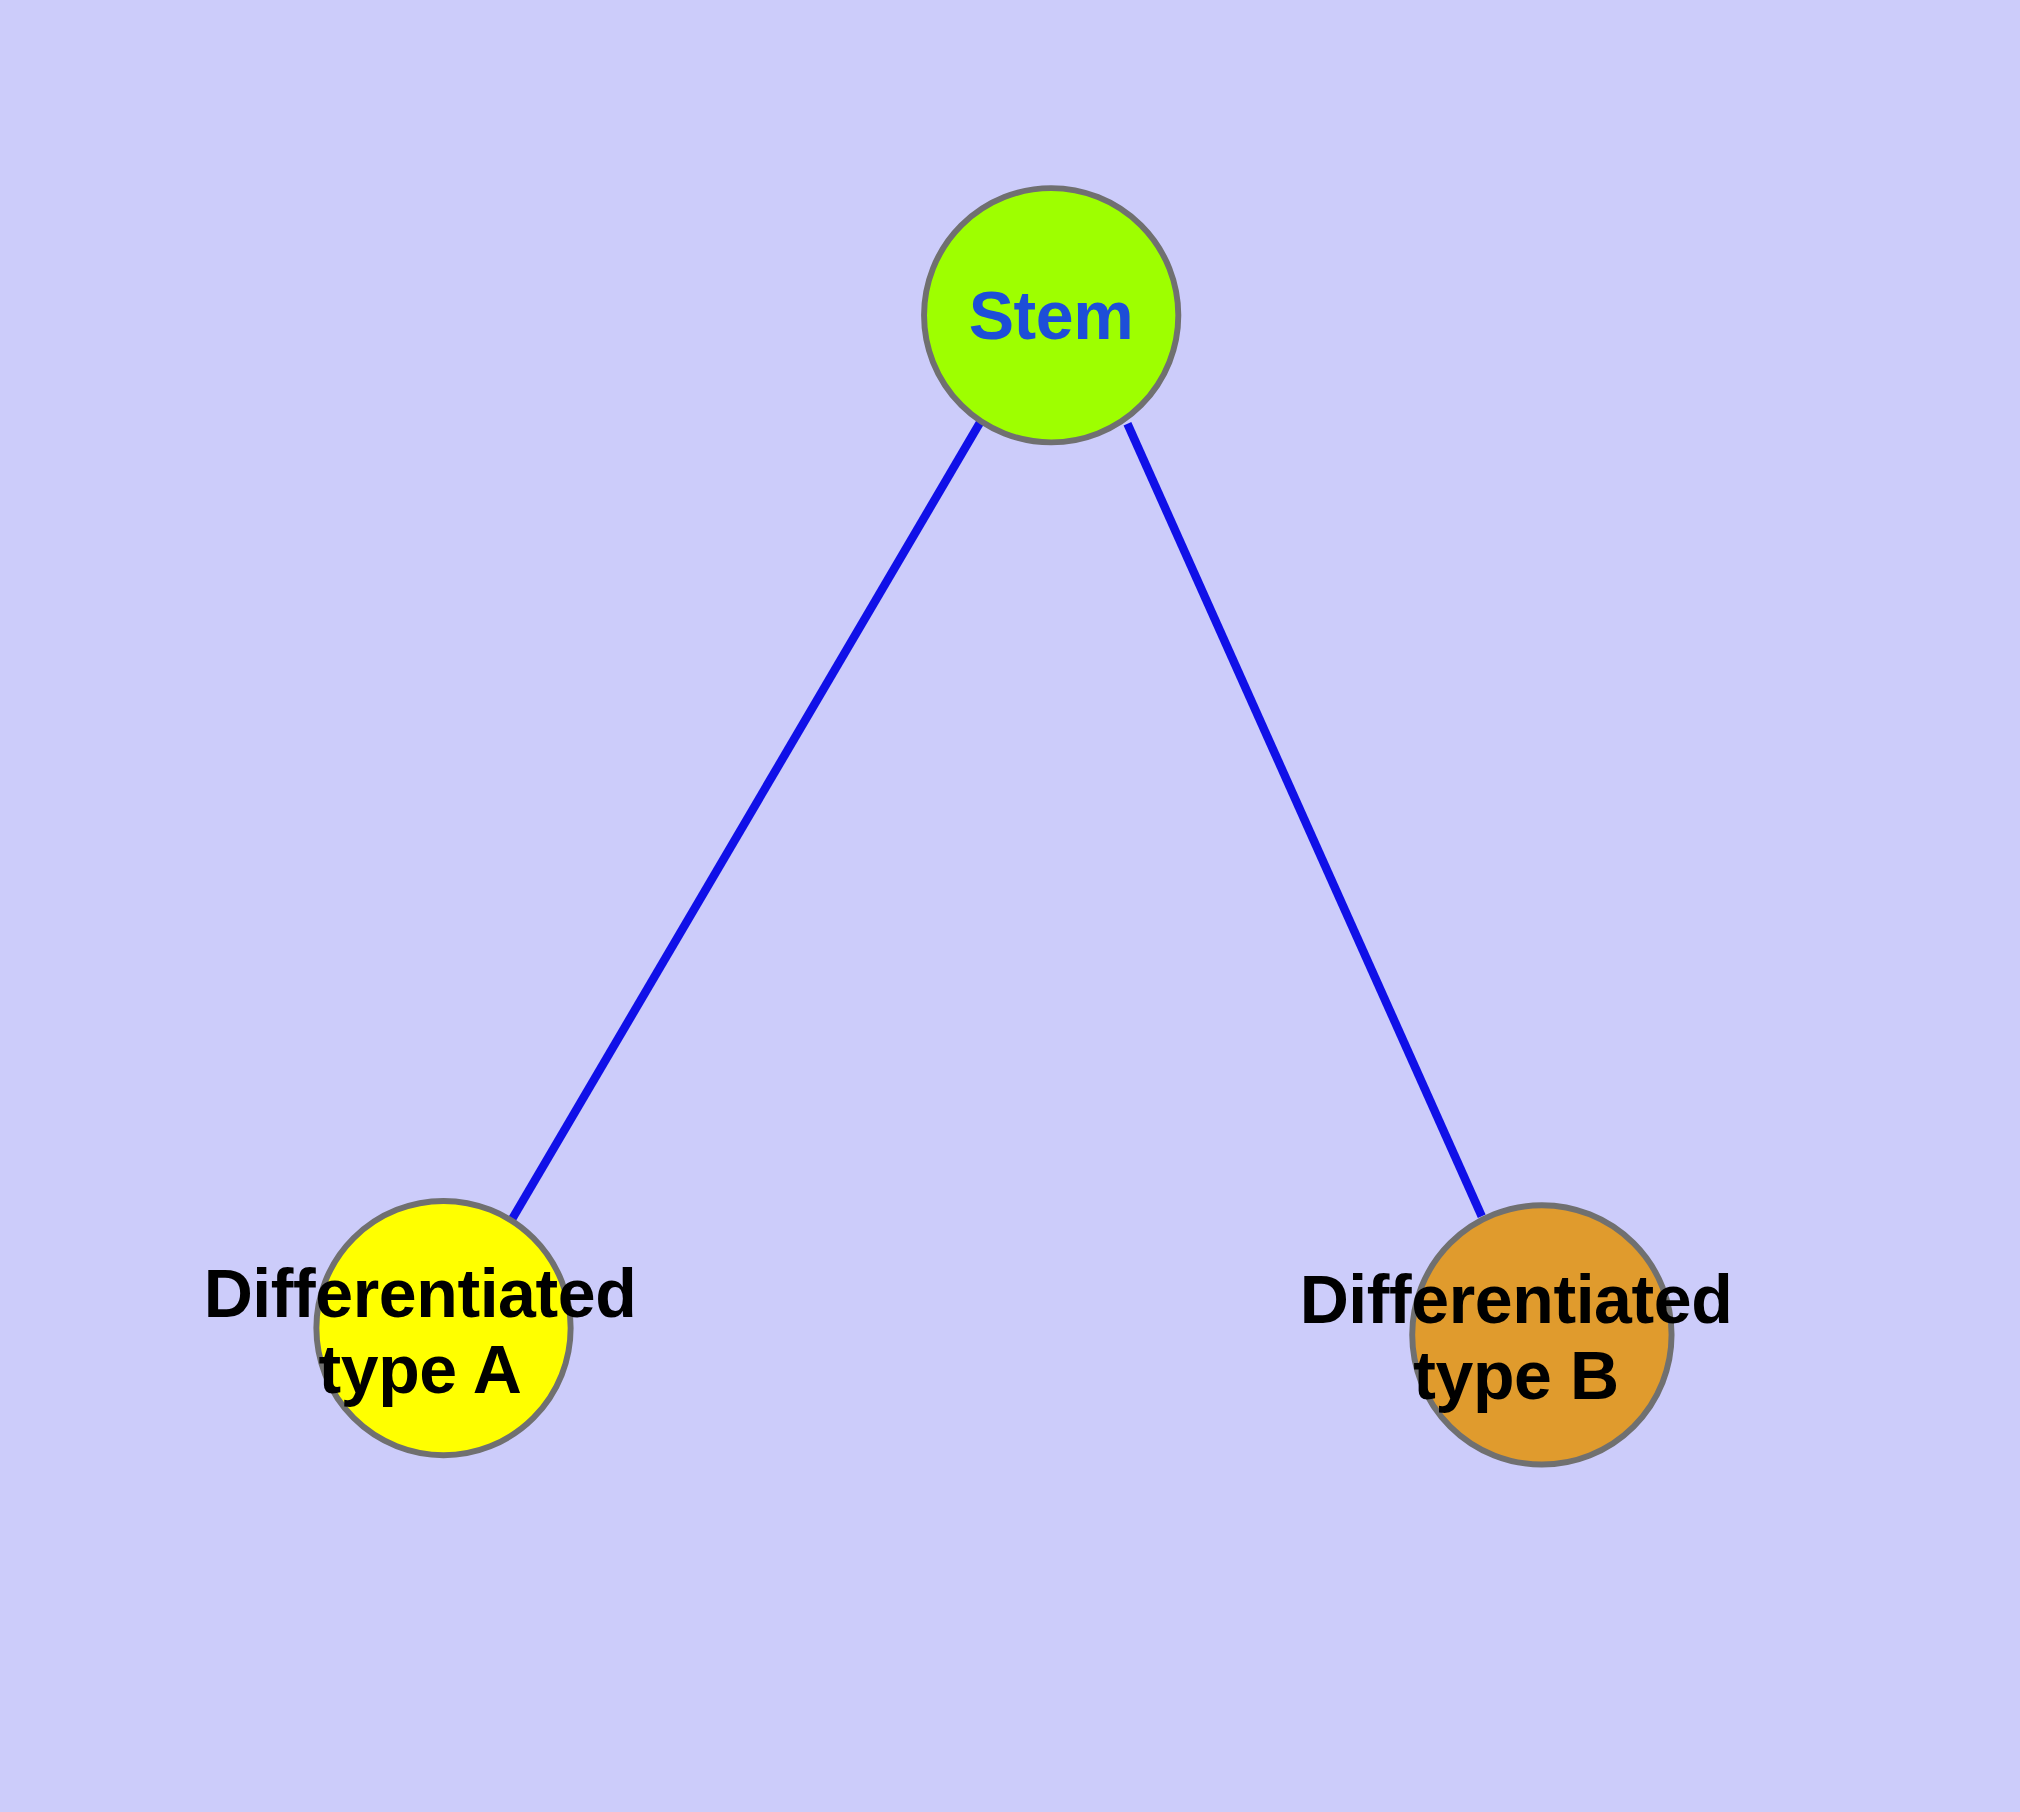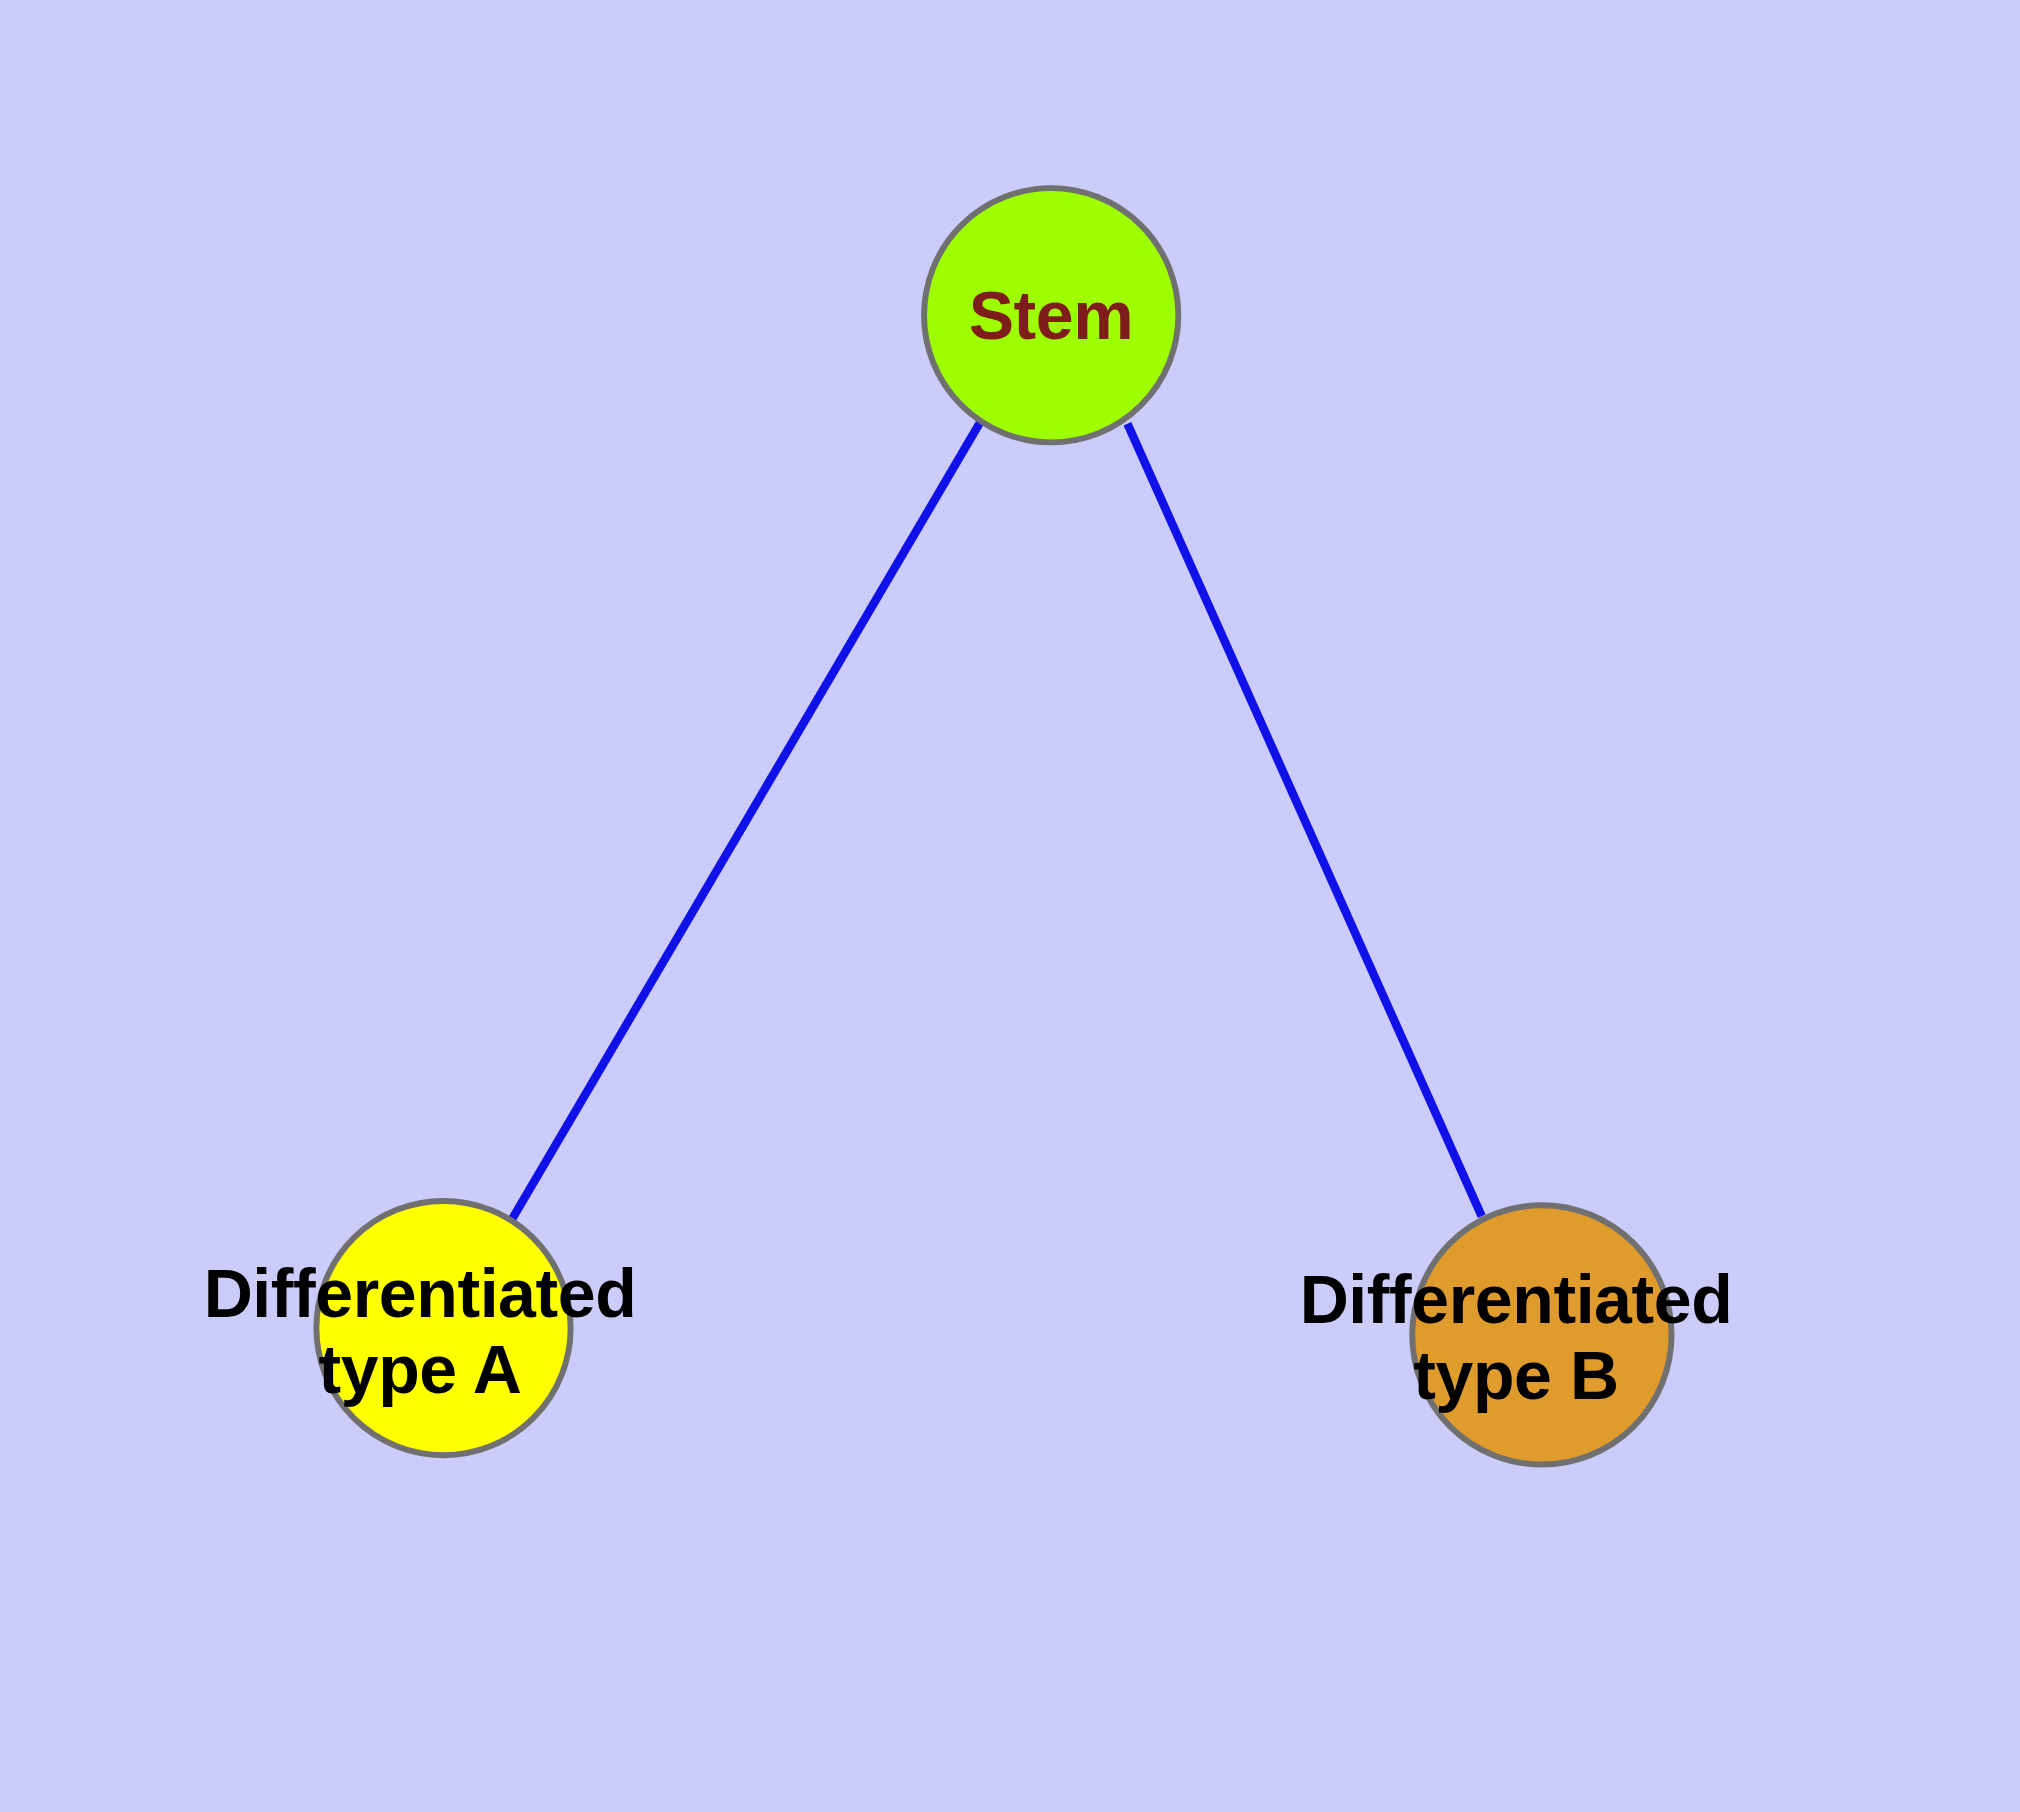--- a/index.html
+++ b/index.html
@@ -51,20 +51,20 @@
       <line class="edge" x1="1330" y1="500" x2="1748" y2="1435" stroke="#1010e8" stroke-width="10" stroke-linecap="butt"></line>
     </g>
 
     <g>
       <circle class="node" cx="1240" cy="372" r="150" fill="#9eff00" stroke="#707070" stroke-width="7"></circle>
       <circle class="node" cx="523" cy="1567" r="150" fill="#ffff00" stroke="#707070" stroke-width="7"></circle>
       <circle class="node" cx="1819" cy="1575" r="153" fill="#e09b2d" stroke="#707070" stroke-width="7"></circle>
     </g>
   </svg>
 
-  <div class="node-label" style="left: 1051px; top: 315px; font-size: 68px; color: #7f1d1d;">Stem</div>
+  <div class="node-label" style="left: 1051px; top: 315px; font-size: 68px; color: #1d4ed8;">Stem</div>
   <div class="node-label" style="left: 420px; top: 1331px; font-size: 68px; color: rgb(0, 0, 0);">Differentiated
 type A</div>
   <div class="node-label" style="left: 1516px; top: 1337px; font-size: 68px; color: rgb(0, 0, 0);">Differentiated
 type B</div>
 
 </div>
 
 
 </body></html>

